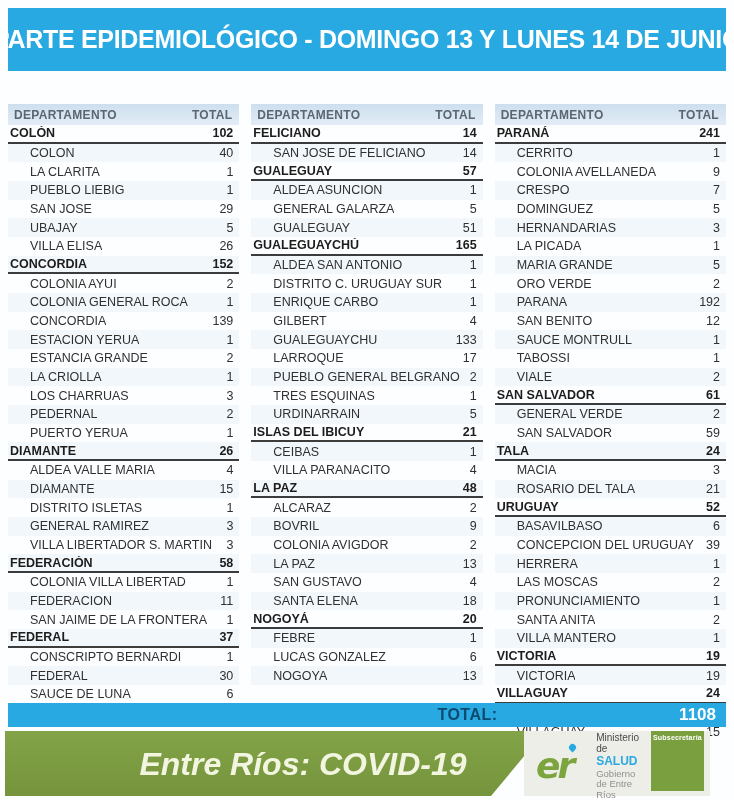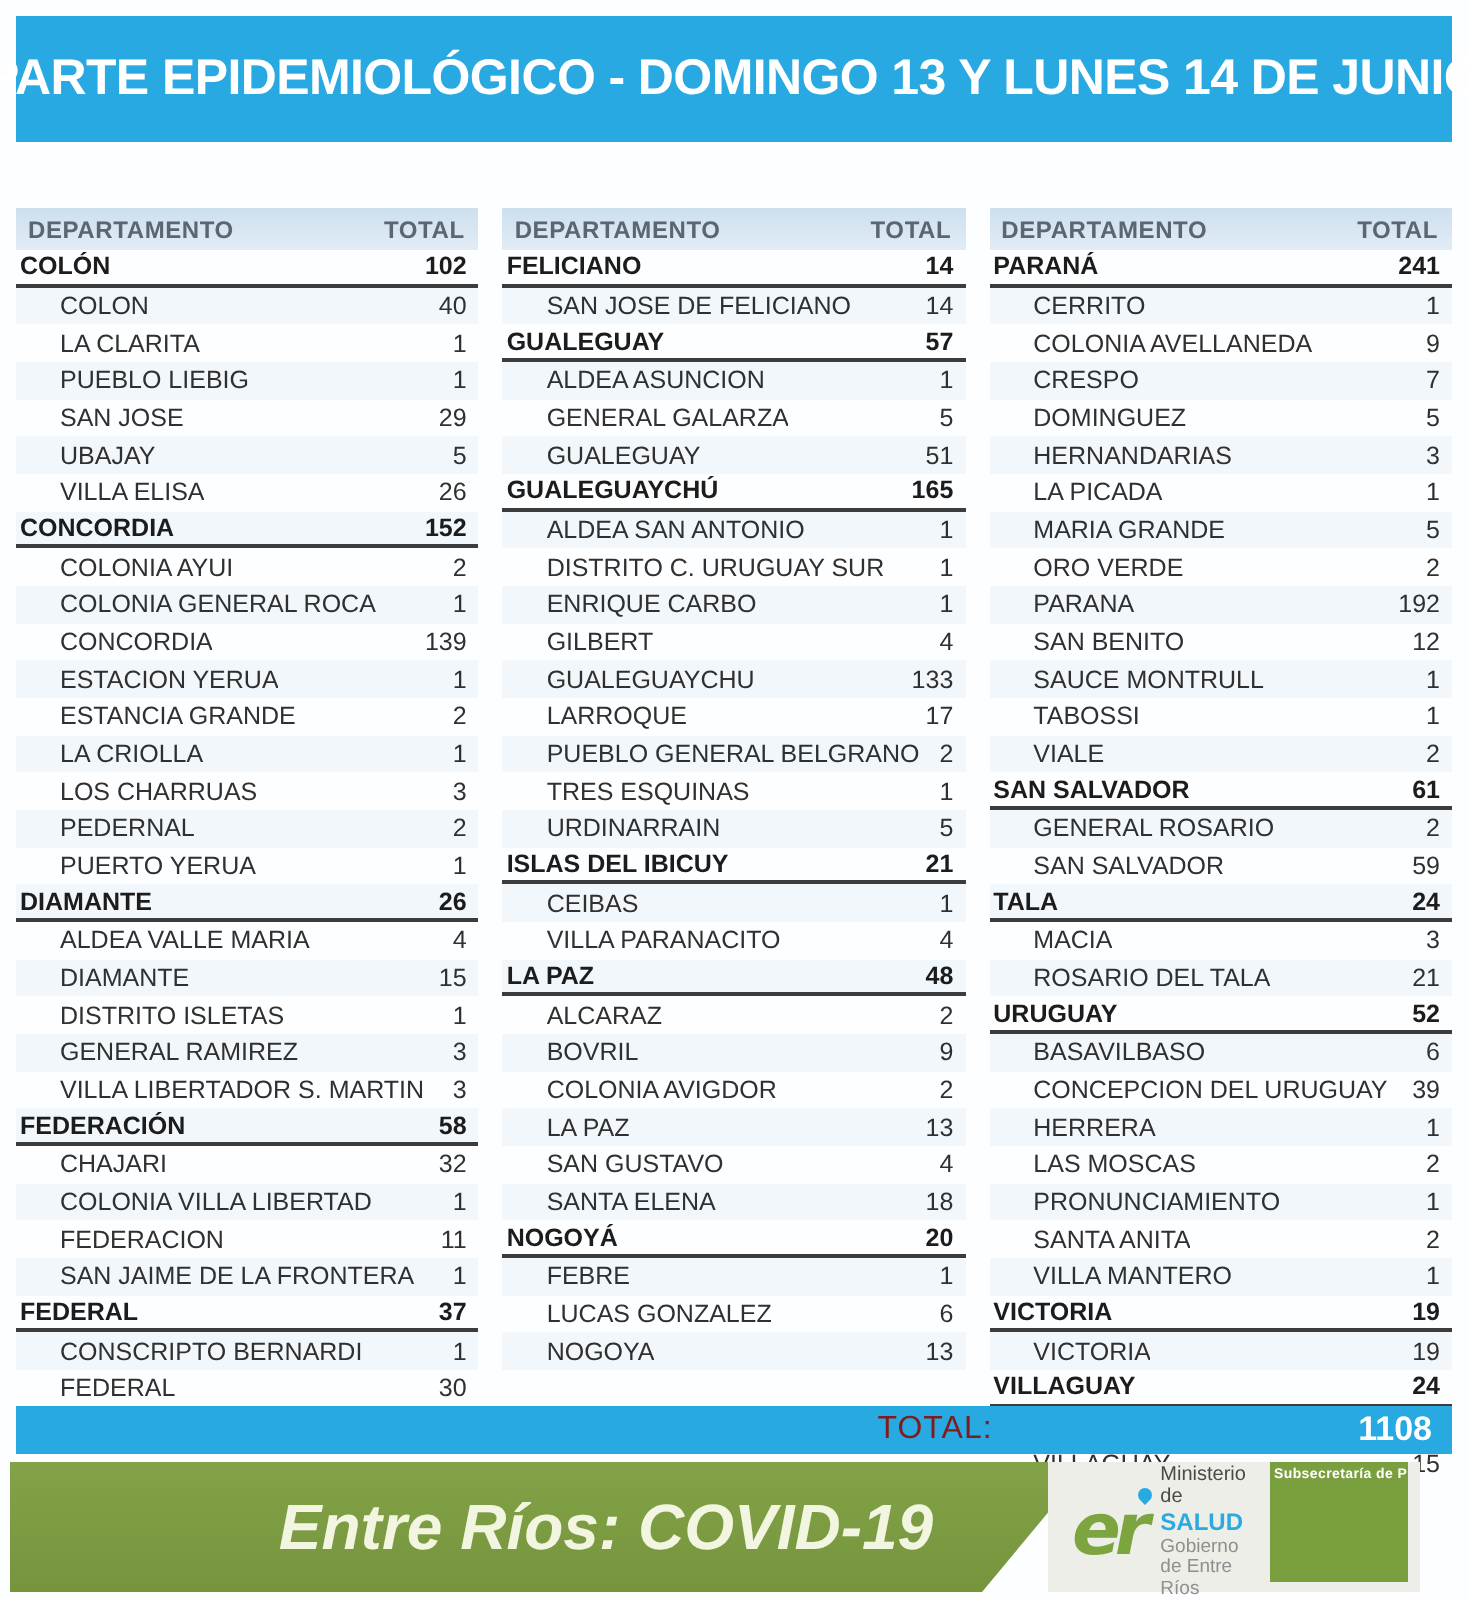--- a/index.html
+++ b/index.html
@@ -33,21 +33,21 @@
   .row.dept{ font-weight:bold; color:#1c1c1c; border-bottom:2px solid #3c3c3c; }
   .row.dept .name{ padding-left:2px; }
   .row.loc .name{ padding-left:22px; }
 
   
   .total-bar{
     position:absolute; left:8px; right:8px; top:703px; height:24px; background:#29a9e1;
   }
   .total-label{
     position:absolute; left:64%; top:50%; transform:translate(-50%,-50%);
-    color:#7f1d1d; font-weight:normal; font-size:16px; letter-spacing:0.5px;
+    color:#0c4a6e; font-weight:bold; font-size:16px; letter-spacing:0.5px;
   }
   .total-value{
     position:absolute; right:10px; top:50%; transform:translateY(-50%);
     color:#fff; font-weight:bold; font-size:17px;
   }
 
   
   .footer{ position:absolute; left:8px; right:8px; top:731px; height:65px; }
   .green-band{
     position:absolute; left:-3px; top:0; width:540px; height:100%;
@@ -64,21 +64,21 @@
   }
   .logo-row{ display:flex; align-items:center; gap:8px; padding:4px 6px 0 12px; }
   .er-logo{
     position:relative; color:#7ca53f; font-weight:bold; font-style:italic;
     font-size:36px; letter-spacing:-3px; line-height:1; font-family:"DejaVu Sans", sans-serif;
   }
   .droplet{
     position:absolute; right:-4px; top:-4px; width:7px; height:7px;
     background:#29a9e1; border-radius:50% 50% 50% 0; transform:rotate(-45deg); display:block;
   }
-  .ministry-text{ line-height:1.15; padding-top:2px; }
+  .ministry-text{ line-height:1.15; padding-top:2px;margin-left:16px; }
   .ministry-line1{ font-size:10px; color:#4a4a4a; }
   .ministry-line2{ font-size:12px; font-weight:bold; color:#2ba9e0; }
   .ministry-line3{ font-size:9.5px; color:#8f8f8f; }
   .badge{
     margin:0 6px 5px 6px; background:#7a9f3e; color:#ffffff;
     font-size:7px; font-weight:bold; text-align:center; padding:3px 2px; letter-spacing:0.2px;
     white-space:nowrap; overflow:hidden;
   }
 </style>
 </head>
@@ -185,24 +185,20 @@
             <span class="name">GENERAL RAMIREZ</span>
             <span class="total">3</span>
           </div>
           <div class="row loc">
             <span class="name">VILLA LIBERTADOR S. MARTIN</span>
             <span class="total">3</span>
           </div>
           <div class="row dept">
             <span class="name">FEDERACIÓN</span>
             <span class="total">58</span>
-          </div>
-          <div class="row loc">
-            <span class="name">CHAJARI</span>
-            <span class="total">32</span>
           </div>
           <div class="row loc">
             <span class="name">COLONIA VILLA LIBERTAD</span>
             <span class="total">1</span>
           </div>
           <div class="row loc">
             <span class="name">FEDERACION</span>
             <span class="total">11</span>
           </div>
           <div class="row loc">
@@ -415,21 +411,21 @@
           </div>
           <div class="row loc">
             <span class="name">VIALE</span>
             <span class="total">2</span>
           </div>
           <div class="row dept">
             <span class="name">SAN SALVADOR</span>
             <span class="total">61</span>
           </div>
           <div class="row loc">
-            <span class="name">GENERAL ROSARIO</span>
+            <span class="name">GENERAL VERDE</span>
             <span class="total">2</span>
           </div>
           <div class="row loc">
             <span class="name">SAN SALVADOR</span>
             <span class="total">59</span>
           </div>
           <div class="row dept">
             <span class="name">TALA</span>
             <span class="total">24</span>
           </div>

